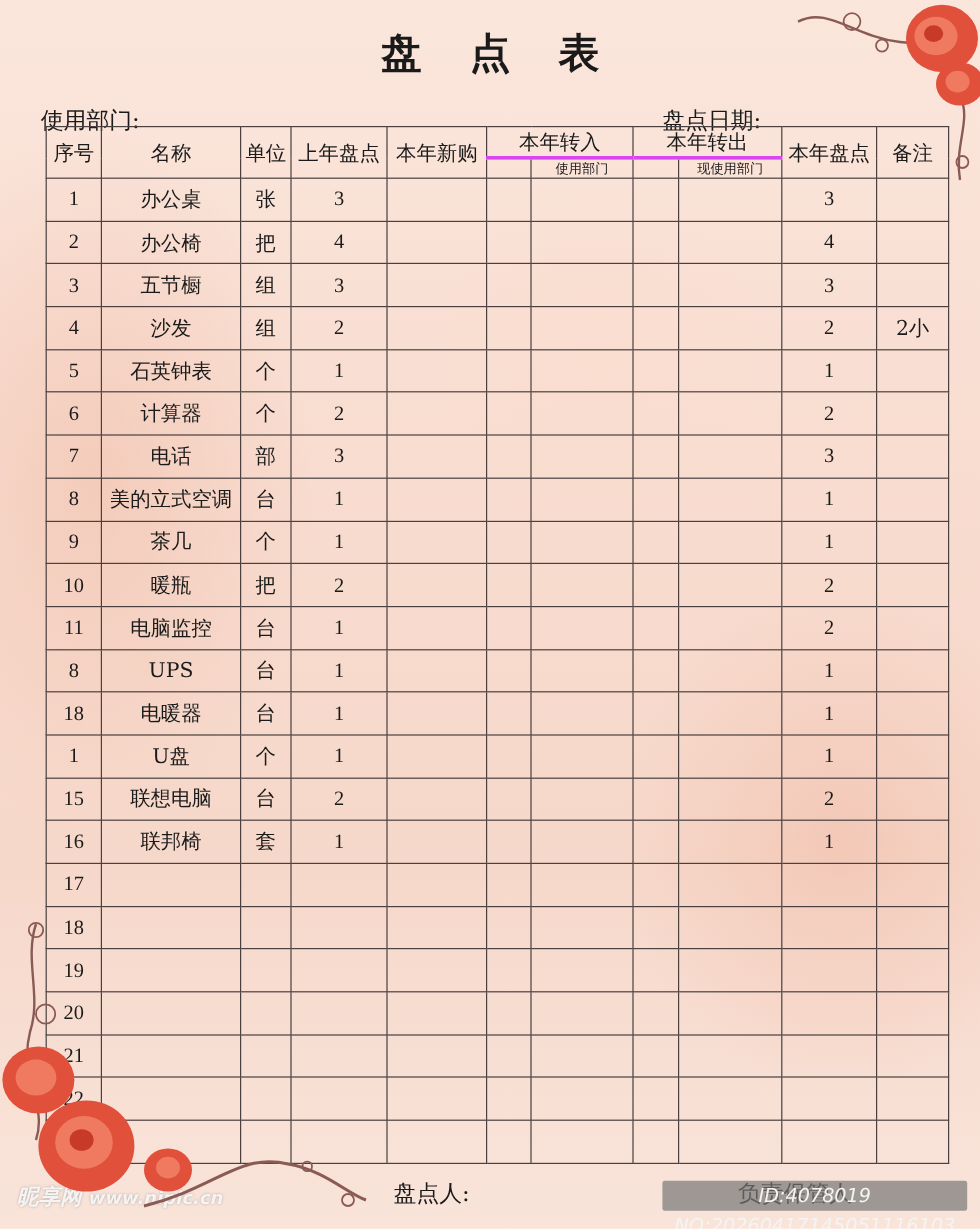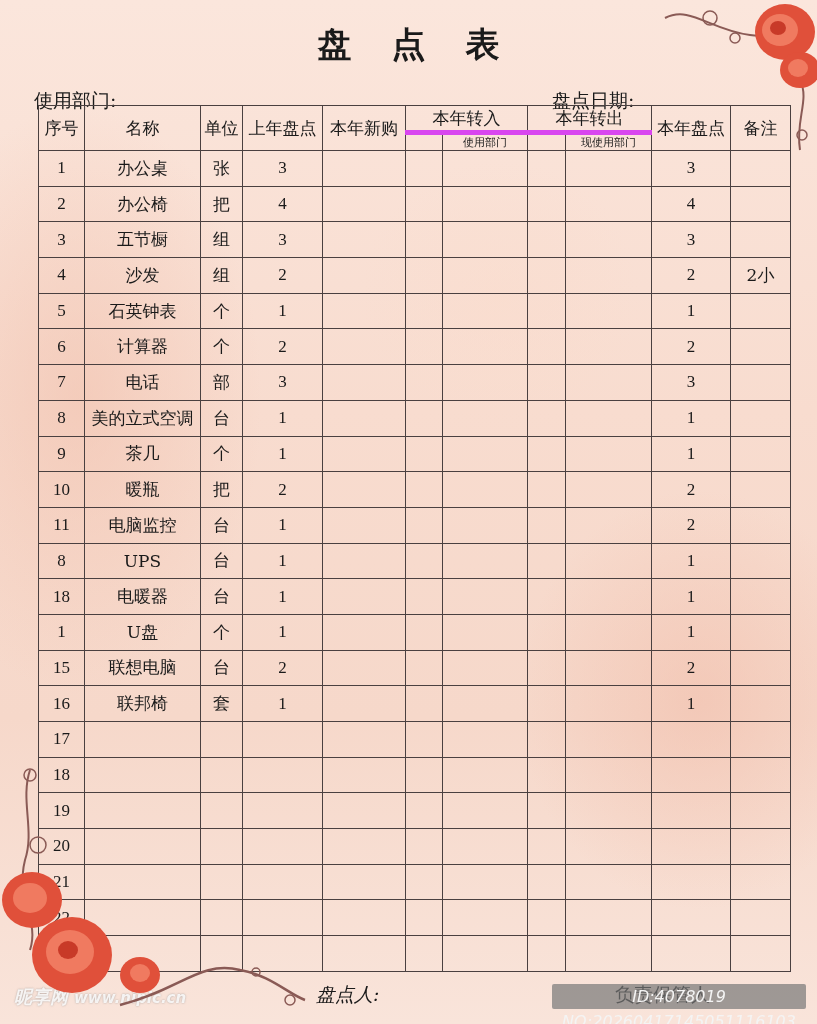--- a/index.html
+++ b/index.html
@@ -29,25 +29,25 @@
   }
   table.inv th, table.inv td {
     border: 1px solid #4a4040;
     padding: 0; text-align: center; vertical-align: middle;
     font-weight: normal; overflow: hidden; white-space: nowrap;
   }
   table.inv th { font-size: 17px; height: 20px; }
   table.inv th.sub { font-size: 11px; height: 15px; }
   table.inv th.tall { height: 41px; }
   table.inv td { height: 34.7px; font-size: 17px; }
-  table.inv th.grp { border-bottom: 5px solid #d946ef; height: 24px; }
+  table.inv th.grp { border-bottom: 3px solid #d946ef; height: 24px; }
   td.num, td.qty { font-family: "Liberation Serif", serif; font-size: 18px; }
 
   .footer { position: absolute; top: 982px; font-size: 19px; }
-  .footer.counter { left: 316px; font-style: italic; }
+  .footer.counter { left: 328px; }
   .footer.keeper { left: 615px; }
 
   .watermark-id {
     position: absolute; left: 552px; top: 984px; width: 254px; height: 25px;
     background: rgba(120,120,120,0.7); color: #f4f4f4;
     font-family: "DejaVu Sans", sans-serif; font-size: 16px; line-height: 25px;
     text-align: center; border-radius: 2px; font-style: italic;
   }
   .watermark-site {
     position: absolute; left: 14px; top: 985px;

